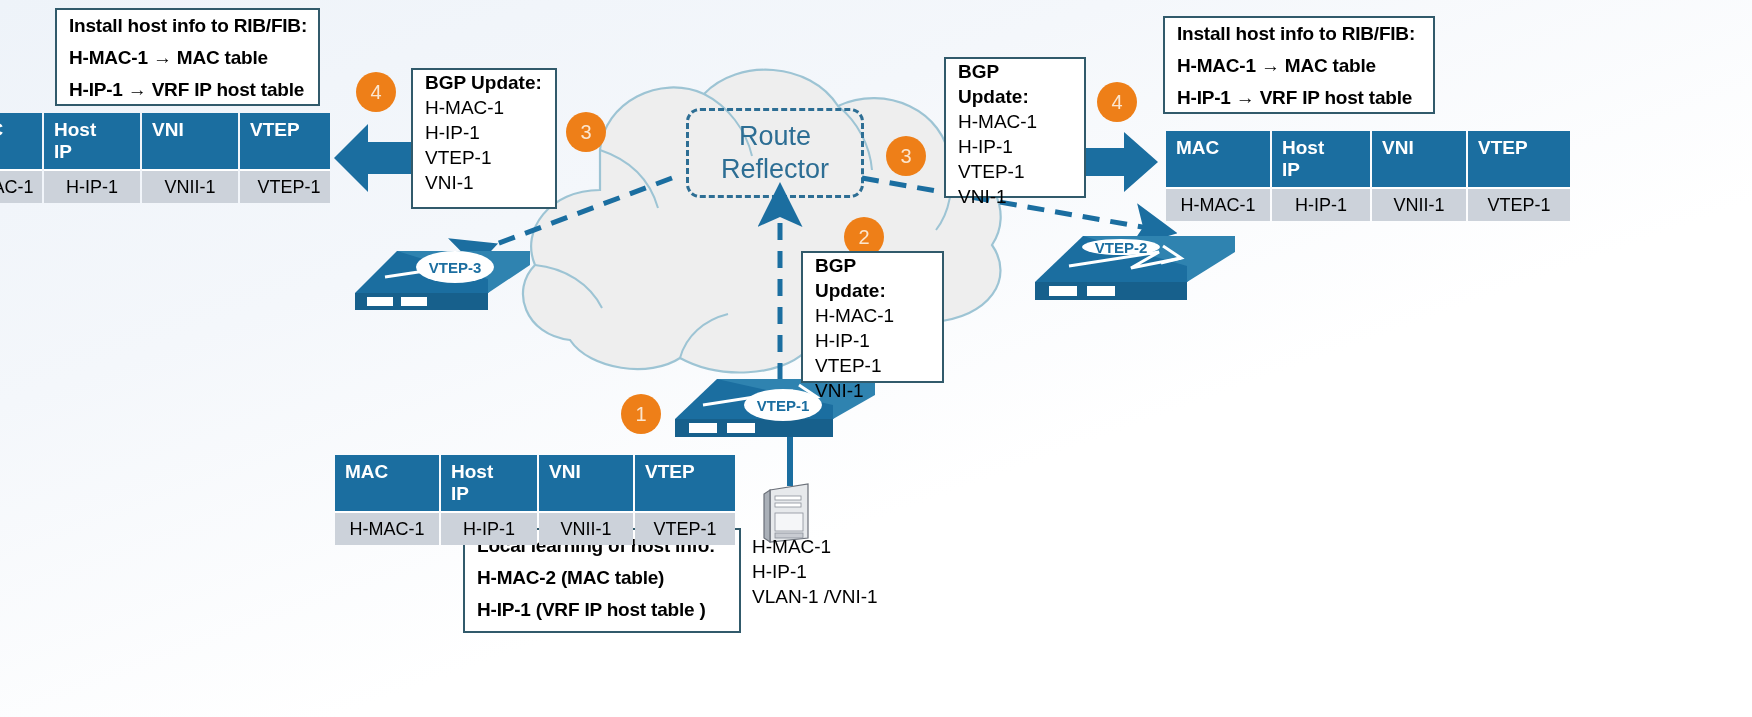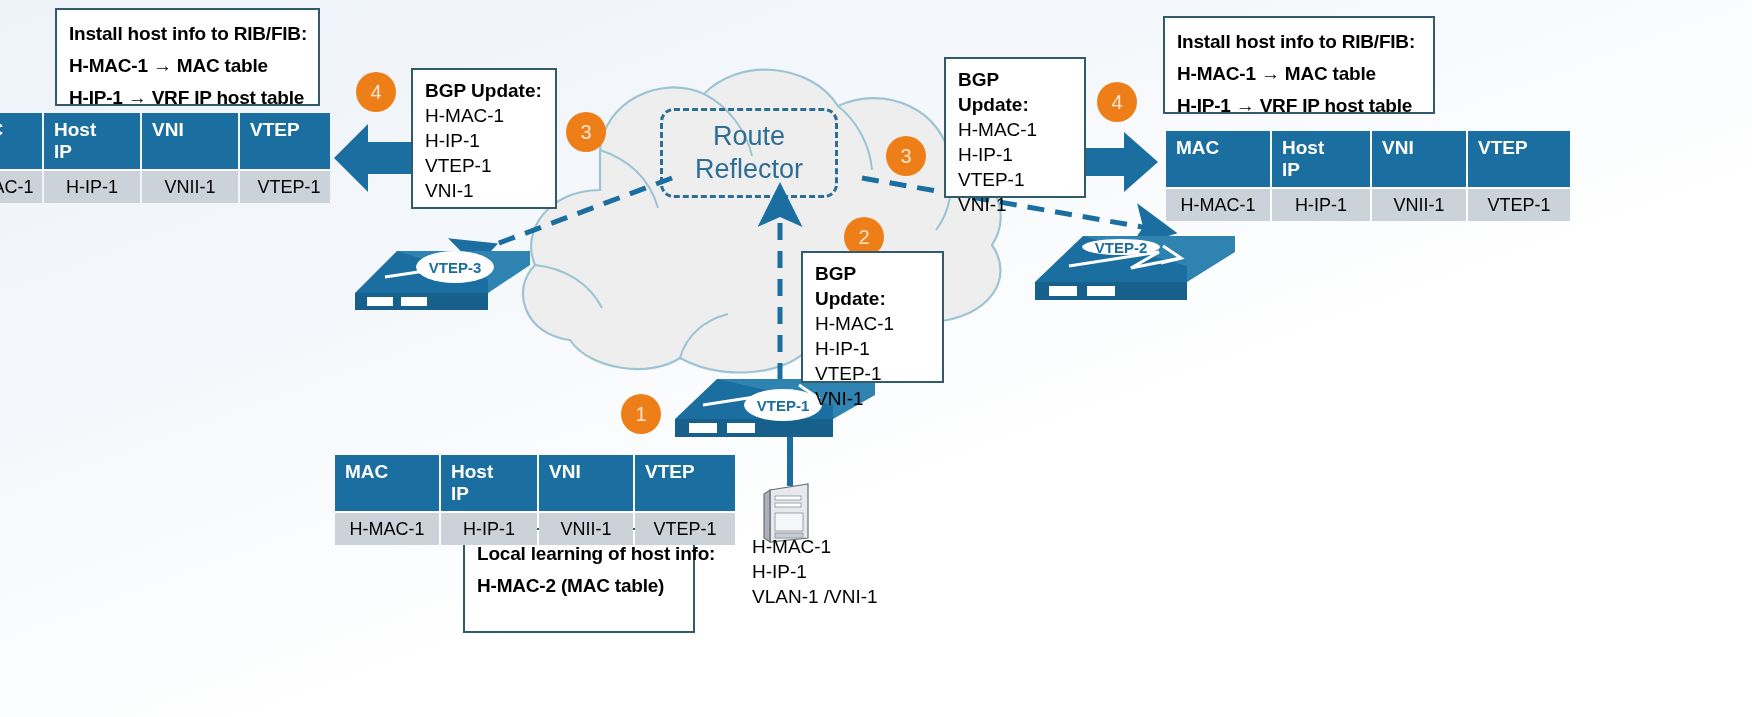--- a/index.html
+++ b/index.html
@@ -16,21 +16,21 @@
     overflow: hidden;
     background: linear-gradient(160deg, #eef3f9 0%, #f4f7fb 30%, #ffffff 62%, #ffffff 100%);
   }
   .abs { position: absolute; }
 
   
   .callout {
     background: #ffffff;
     border: 2px solid #315a6b;
     box-sizing: border-box;
-    padding: 8px 12px;
+    padding: 0 12px;
   }
   .callout .line {
     color: #000000;
     white-space: nowrap;
   }
   .bold-callout .line {
     font-weight: bold;
     font-size: 19px;
     line-height: 32px;
     letter-spacing: -0.2px;
@@ -151,21 +151,21 @@
         <path d="M224 54 C 248 66, 266 90, 272 116" fill="none" stroke="#9dc4d4" stroke-width="2"></path>
         <path d="M358 66 C 378 82, 390 106, 392 130" fill="none" stroke="#9dc4d4" stroke-width="2"></path>
         <path d="M470 122 C 474 146, 470 172, 456 190" fill="none" stroke="#9dc4d4" stroke-width="2"></path>
         <path d="M55 225 C 85 228, 110 244, 122 268" fill="none" stroke="#9dc4d4" stroke-width="2"></path>
         <path d="M200 318 C 206 296, 224 280, 248 274" fill="none" stroke="#9dc4d4" stroke-width="2"></path>
         <path d="M325 312 C 328 290, 344 272, 368 266" fill="none" stroke="#9dc4d4" stroke-width="2"></path>
       </g>
     </svg>
   </div>
 
-  <div class="abs rr-box" style="left:660px; top:108px; width:178px; height:90px;">
+  <div class="abs rr-box" style="left:686px; top:108px; width:178px; height:90px;">
     <div>
       <div>Route</div>
       <div>Reflector</div>
     </div>
   </div>
 
   <svg class="abs" style="left:0; top:0; width:1752px; height:717px; pointer-events:none;">
     <defs>
       <marker id="arrL" markerWidth="9" markerHeight="9" refX="6" refY="4.5" orient="auto">
         <path d="M9,0 L0,4.5 L9,9 L7,4.5 Z" fill="#1b6ea0"></path>
@@ -307,23 +307,24 @@
   </div>
 
   <div class="abs callout plain-callout" style="left:801px; top:251px; width:143px; height:132px;">
     <div class="title">BGP Update:</div>
     <div class="line">H-MAC-1</div>
     <div class="line">H-IP-1</div>
     <div class="line">VTEP-1</div>
     <div class="line">VNI-1</div>
   </div>
 
-  <div class="abs callout bold-callout" style="left:463px; top:528px; width:232px; height:105px;">
+  <div class="abs callout bold-callout" style="left:463px; top:528px; width:278px; height:105px;">
     <div class="line">Local learning of host info:</div>
     <div class="line">H-MAC-2 (MAC table)</div>
+    <div class="line">H-IP-1  (VRF IP host table )</div>
   </div>
 
   <div class="abs" style="left:-52px; top:113px; width:382px; overflow:hidden;">
     <table class="vtable" style="width:382px;">
       <thead>
         <tr>
           <th style="width:92px;">
             <div>MAC</div>
           </th>
           <th style="width:96px;">

